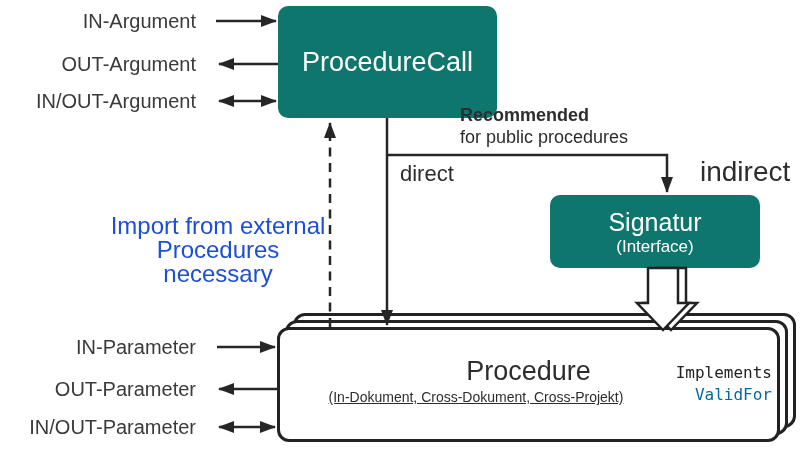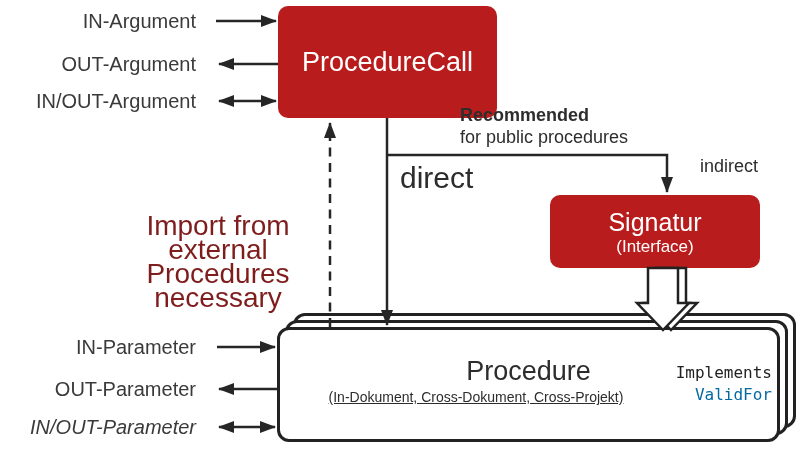--- a/index.html
+++ b/index.html
@@ -5,21 +5,21 @@
   html, body { margin: 0; padding: 0; background: #ffffff; }
   .canvas {
     position: relative; width: 800px; height: 457px;
     background: #ffffff; overflow: hidden;
     font-family: "Liberation Sans", sans-serif; color: #3a3a3a;
   }
   .layer { position: absolute; left: 0; top: 0; }
 
   
   .bluebox {
-    position: absolute; background: #b91c1c; border-radius: 10px;
+    position: absolute; background: #0f766e; border-radius: 10px;
     color: #ffffff; text-align: center;
     display: flex; flex-direction: column; align-items: center; justify-content: center;
   }
   .box-procedure-call { left: 278px; top: 6px; width: 219px; height: 112px; font-size: 27px; }
   .box-signatur { left: 550px; top: 195px; width: 210px; height: 73px; }
   .signatur-title { font-size: 25px; line-height: 29px; }
   .signatur-sub   { font-size: 17px; line-height: 19px; }
 
   
   .stackbox {
@@ -48,33 +48,33 @@
   
   .side-label {
     position: absolute; left: 0; width: 196px; text-align: right;
     font-size: 20px; white-space: nowrap; color: #3a3a3a;
   }
   .lbl-in-arg    { top: 10px; }
   .lbl-out-arg   { top: 53px; }
   .lbl-inout-arg { top: 90px; }
   .lbl-in-par    { top: 336px; }
   .lbl-out-par   { top: 378px; }
-  .lbl-inout-par { top: 416px; font-style: italic; }
+  .lbl-inout-par { top: 416px; }
 
   .import-note {
     position: absolute; left: 105px; top: 214px; width: 226px;
-    text-align: center; font-size: 28px; line-height: 24px; color: #7f1d1d;
+    text-align: center; font-size: 24px; line-height: 24px; color: #1d4ed8;
   }
   .recommended-block {
     position: absolute; left: 460px; top: 104px; width: 207px;
     text-align: left; font-size: 18px; line-height: 22px; color: #2d2d2d;
   }
   .recommended-title { font-weight: bold; }
-  .lbl-direct   { position: absolute; left: 400px; top: 161px; font-size: 30px; color: #2d2d2d; }
-  .lbl-indirect { position: absolute; left: 700px; top: 156px; font-size: 18px; color: #2d2d2d; }
+  .lbl-direct   { position: absolute; left: 400px; top: 161px; font-size: 22px; color: #2d2d2d; }
+  .lbl-indirect { position: absolute; left: 700px; top: 156px; font-size: 28px; color: #2d2d2d; }
 </style>
 </head>
 <body>
 
 <div class="canvas">
 
   <div class="bluebox box-procedure-call">
     <span>ProcedureCall</span>
   </div>
 

